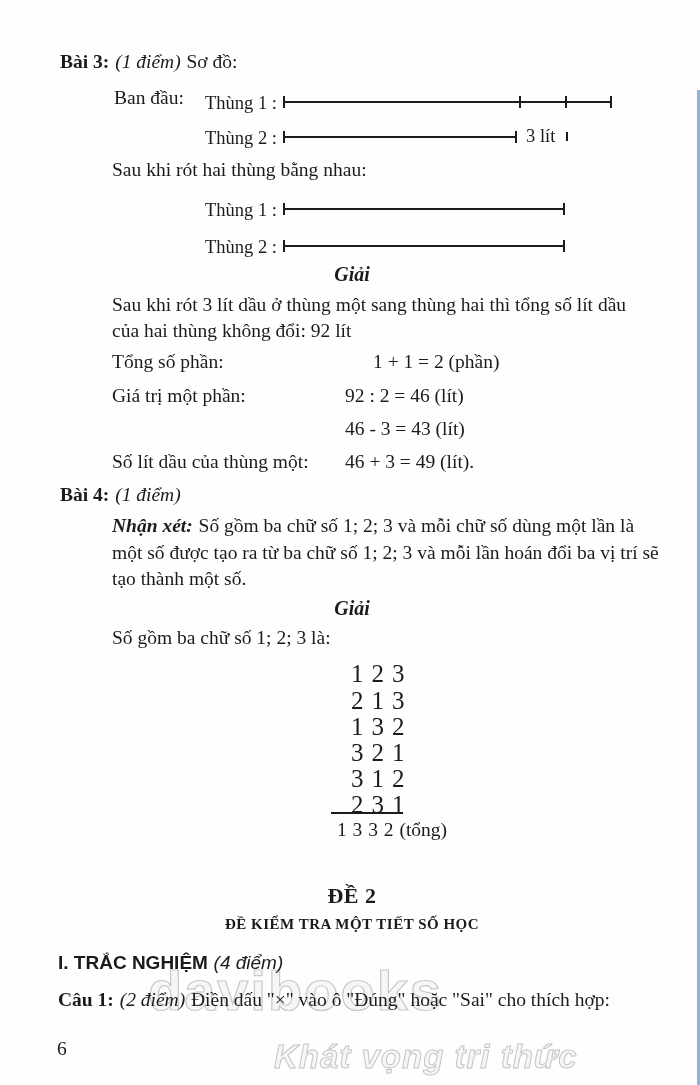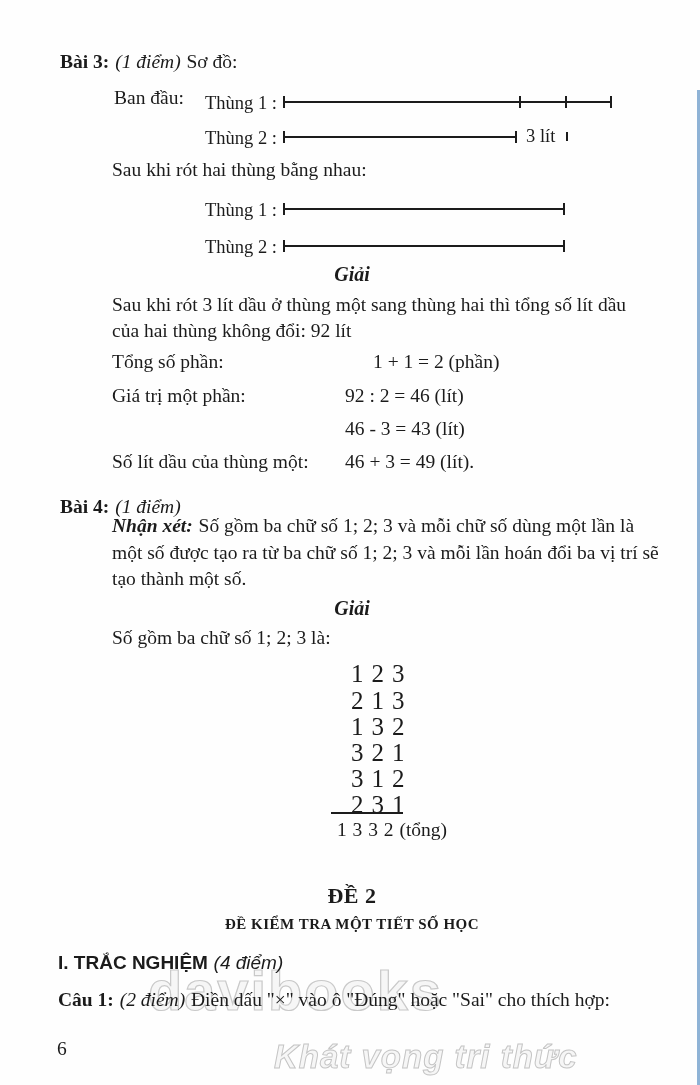--- a/index.html
+++ b/index.html
@@ -102,21 +102,21 @@
     <div class="t" style="left:345px; top:350px;margin-left:28px;">1 + 1 = 2 (phần)</div>
 
     <div class="t" style="left:112px; top:384px;">Giá trị một phần:</div>
     <div class="t" style="left:345px; top:384px;">92 : 2 = 46 (lít)</div>
 
     <div class="t" style="left:345px; top:417px;">46 - 3 = 43 (lít)</div>
 
     <div class="t" style="left:112px; top:450px;">Số lít dầu của thùng một:</div>
     <div class="t" style="left:345px; top:450px;">46 + 3 = 49 (lít).</div>
 
-    <div class="t" style="left:60px; top:483px;margin-top:12px;">
+    <div class="t" style="left:60px; top:483px;">
       <span class="b seg">Bài 4:</span><span class="i">(1 điểm)</span>
     </div>
 
     <div class="t" style="left:112px; top:513px; width:552px; white-space:normal; line-height:26.5px;">
       <span class="b i seg">Nhận xét:</span><span>Số gồm ba chữ số 1; 2; 3 và mỗi chữ số dùng một lần là một số được tạo ra từ ba chữ số 1; 2; 3 và mỗi lần hoán đổi ba vị trí sẽ tạo thành một số.</span>
     </div>
 
     <div class="t giai center-block" style="top:596px;">Giải</div>
 
     <div class="t" style="left:112px; top:626px;">Số gồm ba chữ số 1; 2; 3 là:</div>

